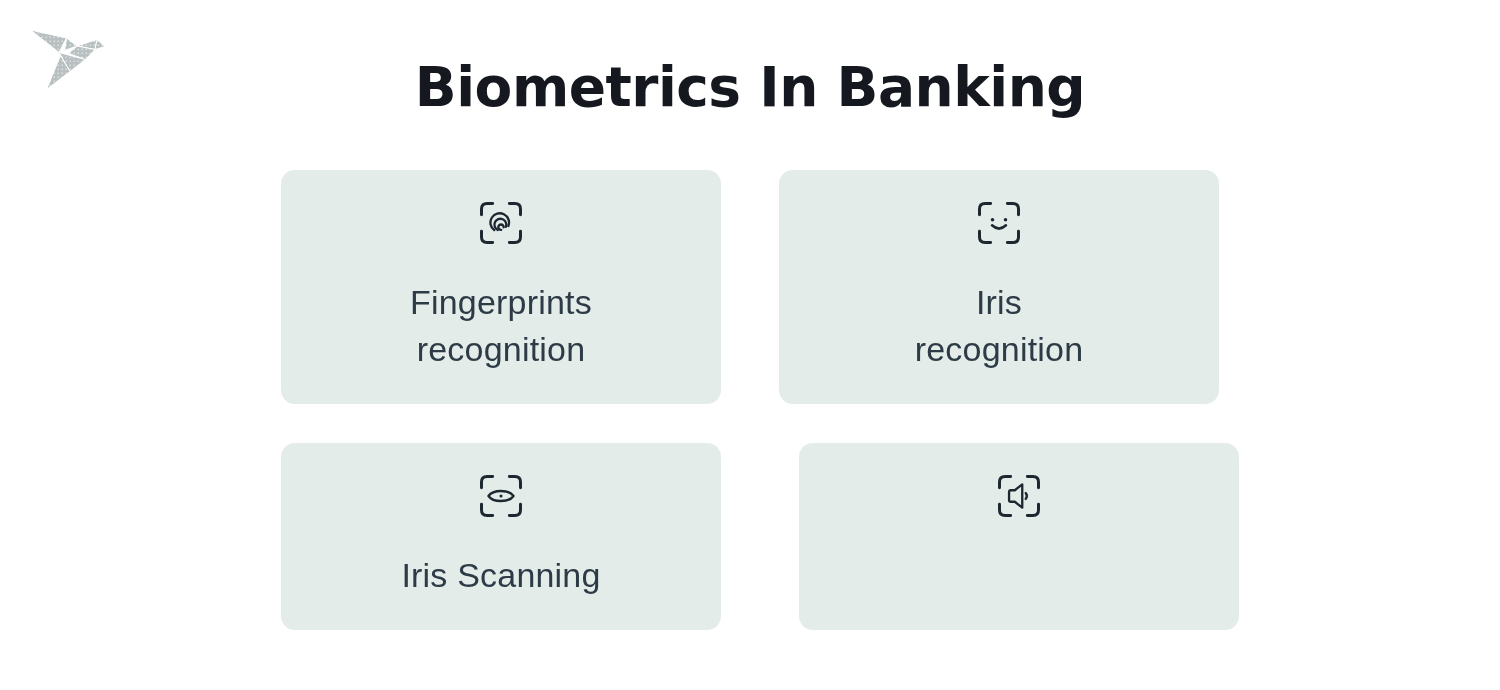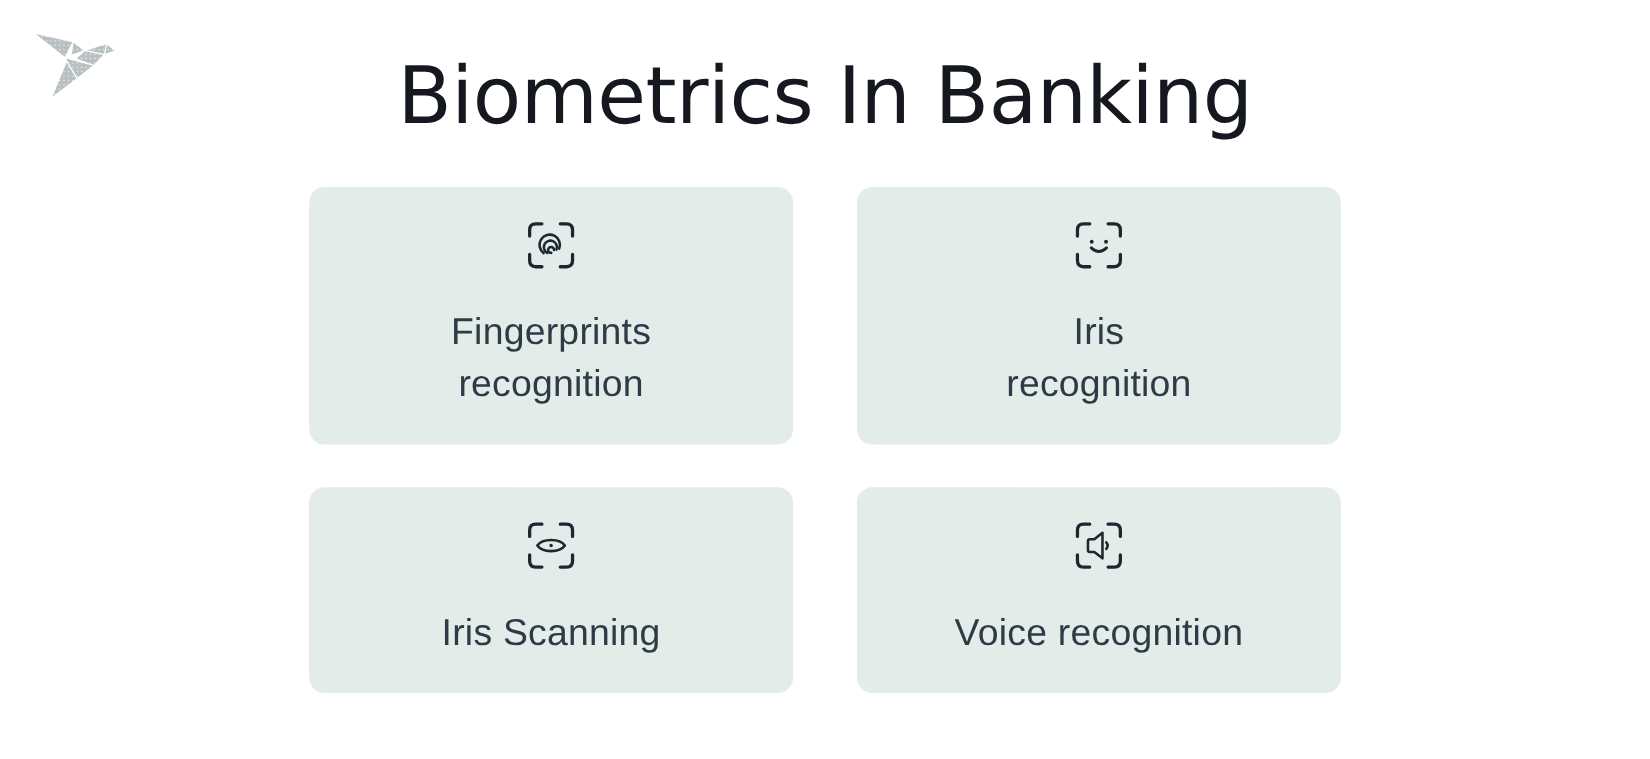--- a/index.html
+++ b/index.html
@@ -7,34 +7,34 @@
     width:1500px;height:690px;
     background:#ffffff;
     font-family:"Liberation Sans",sans-serif;
     position:relative;overflow:hidden;
   }
   .logo{position:absolute;left:25px;top:24px;width:90px;height:75px;}
   .page-title{
     margin:0;padding-top:52px;height:70px;line-height:70px;
     text-align:center;
     font-family:"DejaVu Sans","Liberation Sans",sans-serif;
-    font-size:72px;font-weight:400;letter-spacing:-0.5px;
+    font-size:55px;font-weight:700;letter-spacing:-0.5px;
     color:#15191f;
   }
   .row{display:flex;justify-content:center;gap:58px;}
   .row-1{margin-top:48px;}
   .row-2{margin-top:39px;}
   .card{
     width:440px;box-sizing:border-box;
     background:#e4ecea;border-radius:14px;
     display:flex;flex-direction:column;align-items:center;
     padding-top:27px;
   }
   .row-1 .card{height:234px;}
-  .row-2 .card{height:187px;}
+  .row-2 .card{height:187px;margin-left:20px;}
   .scan-icon{width:52px;height:52px;display:block;}
   .card-label{
     margin-top:30px;
     font-size:34px;line-height:47px;letter-spacing:0.2px;
     color:#2d3b46;text-align:center;white-space:pre-line;
   }
 </style>
 </head>
 <body>
 
@@ -111,16 +111,15 @@
 
   <div class="card">
     <svg class="scan-icon" viewBox="0 0 56 56" fill="none" stroke="#1d2730" stroke-width="3.2" stroke-linecap="round" stroke-linejoin="round">
       <path d="M7 19 V13 Q7 7 13 7 H19"></path>
       <path d="M37 7 H43 Q49 7 49 13 V19"></path>
       <path d="M49 37 V43 Q49 49 43 49 H37"></path>
       <path d="M19 49 H13 Q7 49 7 43 V37"></path>
       <path d="M31.5 15.5 L23.5 21.8 H19.2 A1.9 1.9 0 0 0 17.3 23.7 V32.3 A1.9 1.9 0 0 0 19.2 34.2 H23.5 L31.5 40.5 Z" stroke-width="2.5"></path>
       <path d="M35.2 24.8 A5 5 0 0 1 35.2 31.2" stroke-width="2.5"></path>
     </svg>
-    <div class="card-label">Voice recognition</div>
   </div>
 
 </div>
 
 </body></html>

